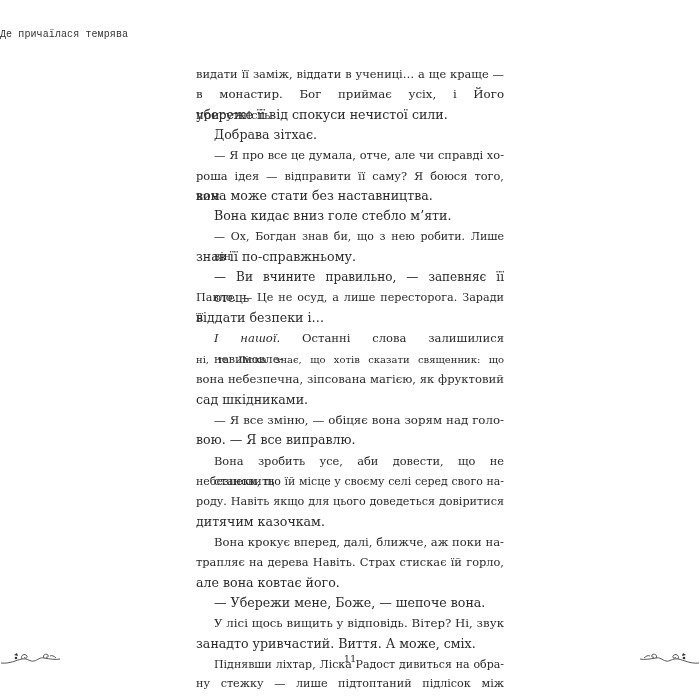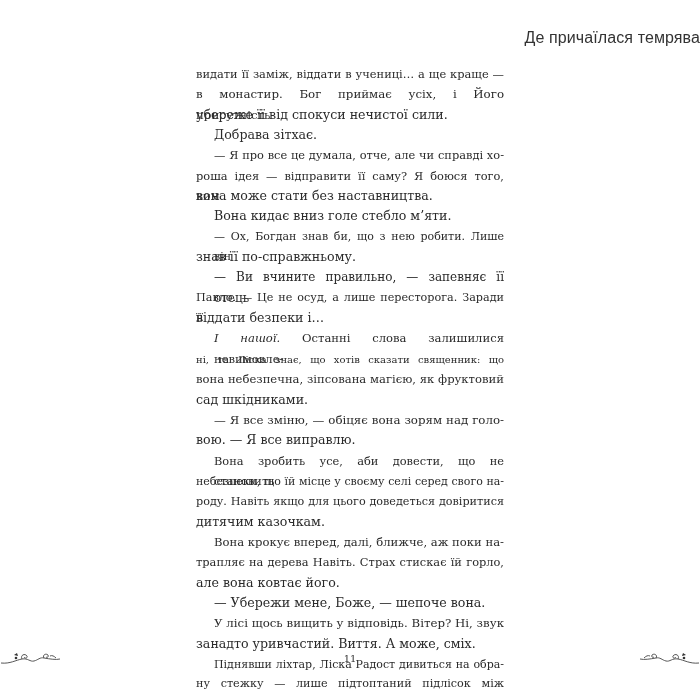--- a/index.html
+++ b/index.html
@@ -3,22 +3,22 @@
 <meta charset="utf-8">
 <style>
   html, body { margin: 0; padding: 0; background: #ffffff; }
   body { width: 700px; height: 700px; position: relative; overflow: hidden; }
   .page {
     position: absolute; left: 0; top: 0; width: 700px; height: 700px;
     background: #ffffff;
   }
   .running-head {
     position: absolute; left: 0; width: 700px; top: 29px;
-    text-align: right; font-family: Liberation Sans, sans-serif;
-    font-size: 16px; color: #333; letter-spacing: 0.1px;
+    text-align: left; font-family: Liberation Mono, monospace;
+    font-size: 10px; color: #333; letter-spacing: 0.1px;
   }
   .body-text {
     position: absolute; left: 196px; top: 64px; width: 308px;
     font-family: "DejaVu Serif", serif; font-size: 12.6px;
     line-height: 20.35px; color: #2a2a2a;
   }
   .line { display: block; white-space: nowrap; text-align: justify; text-align-last: justify; height: 20.35px; overflow: visible; }
   .line.last { text-align-last: left; }
   .line.indent { padding-left: 18px; }
   .it { font-style: italic; }

